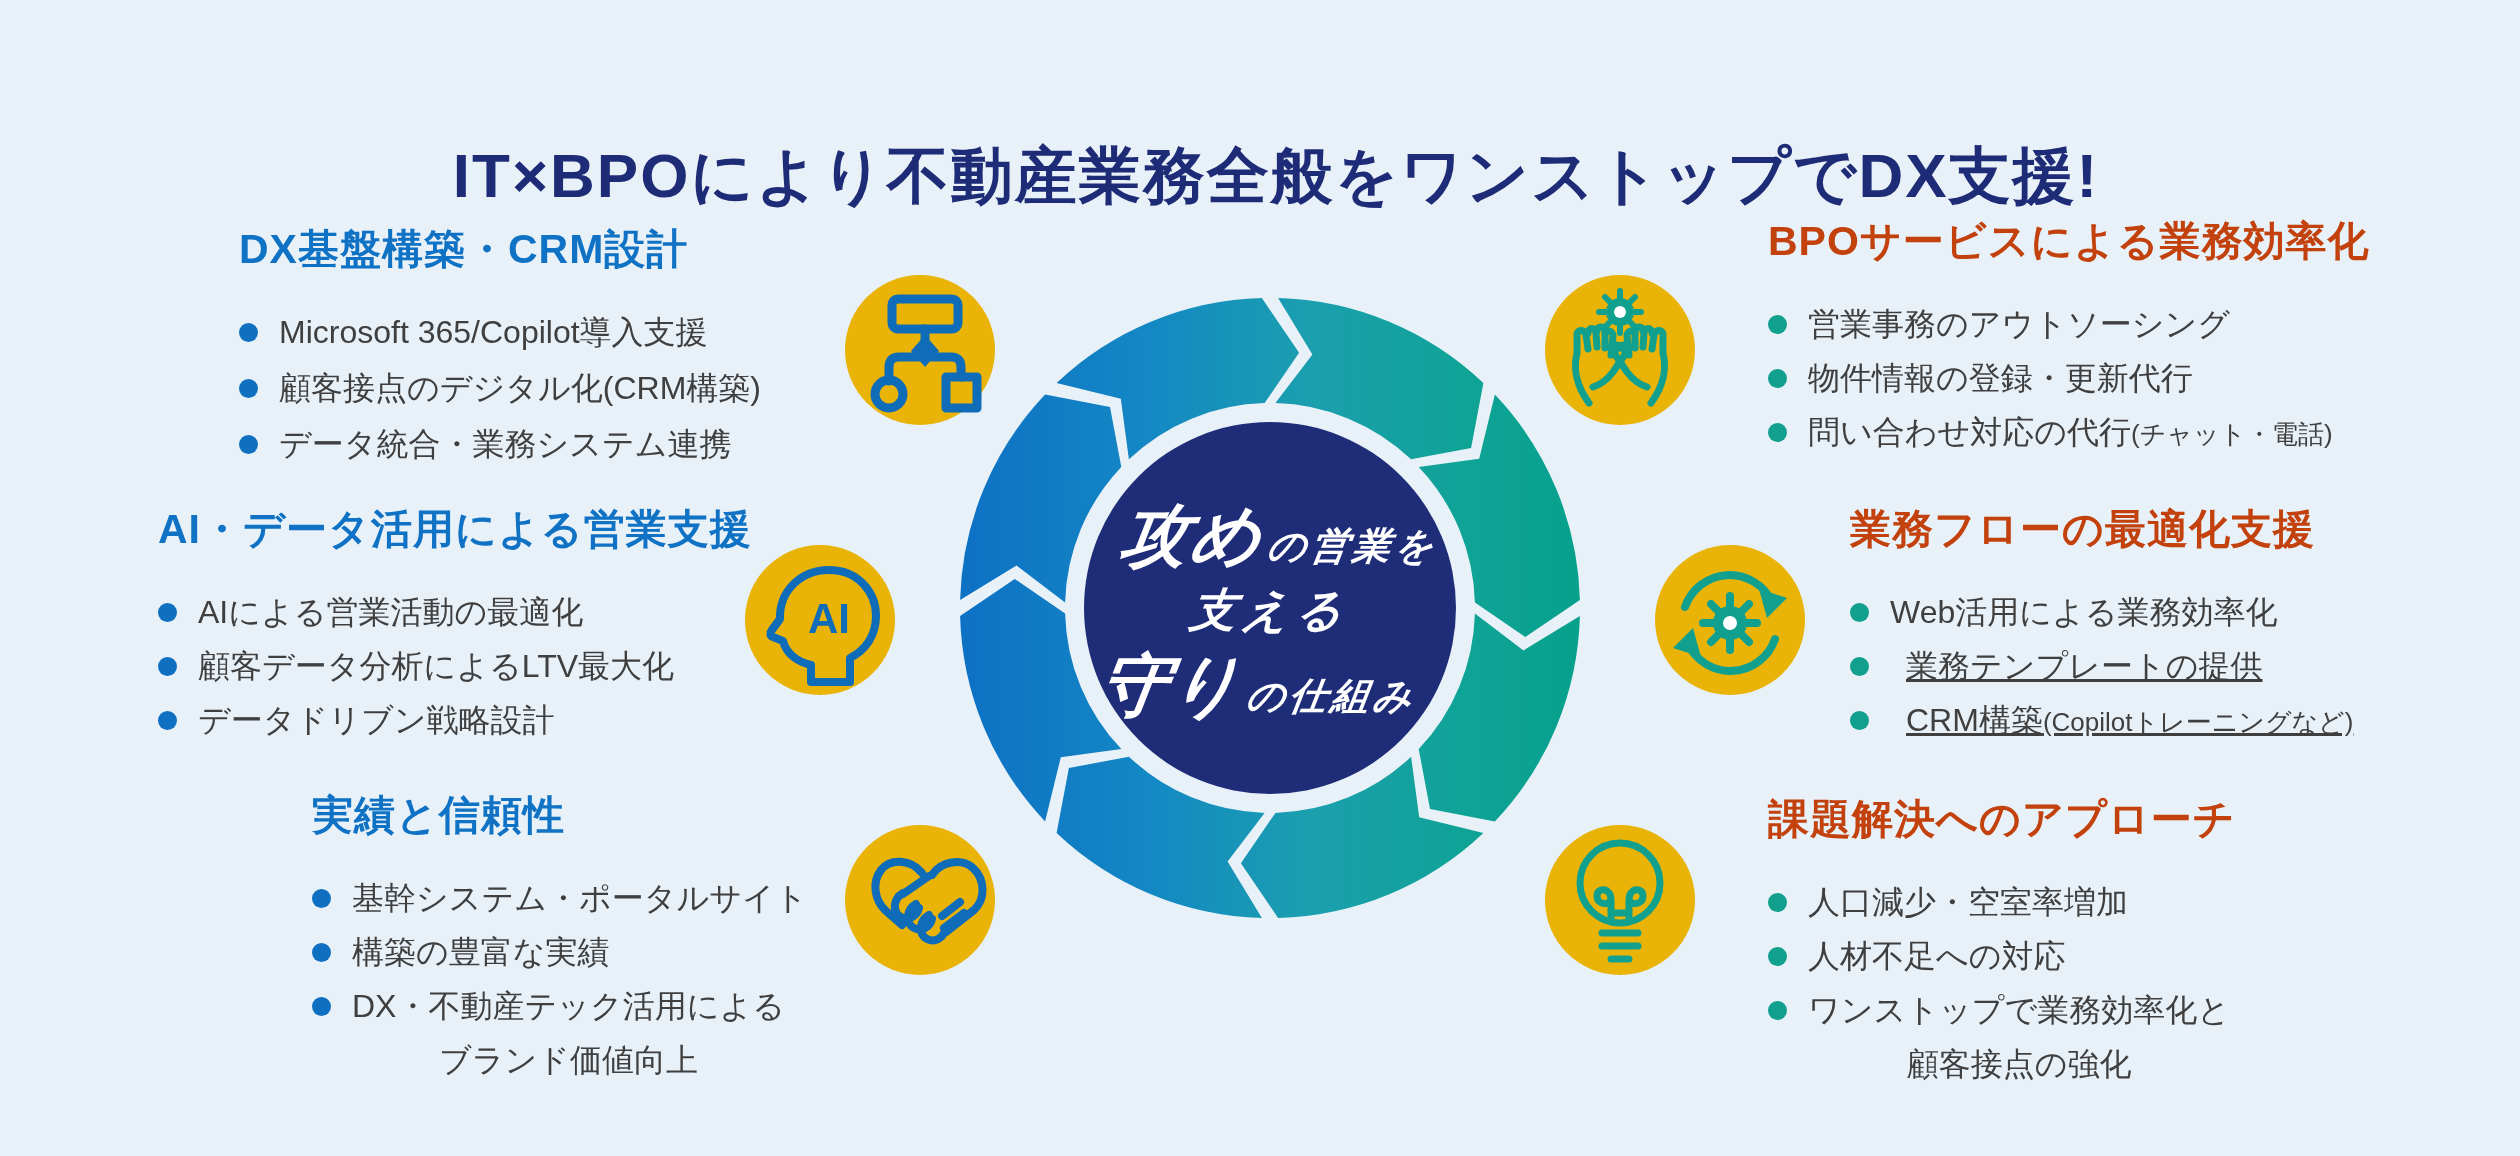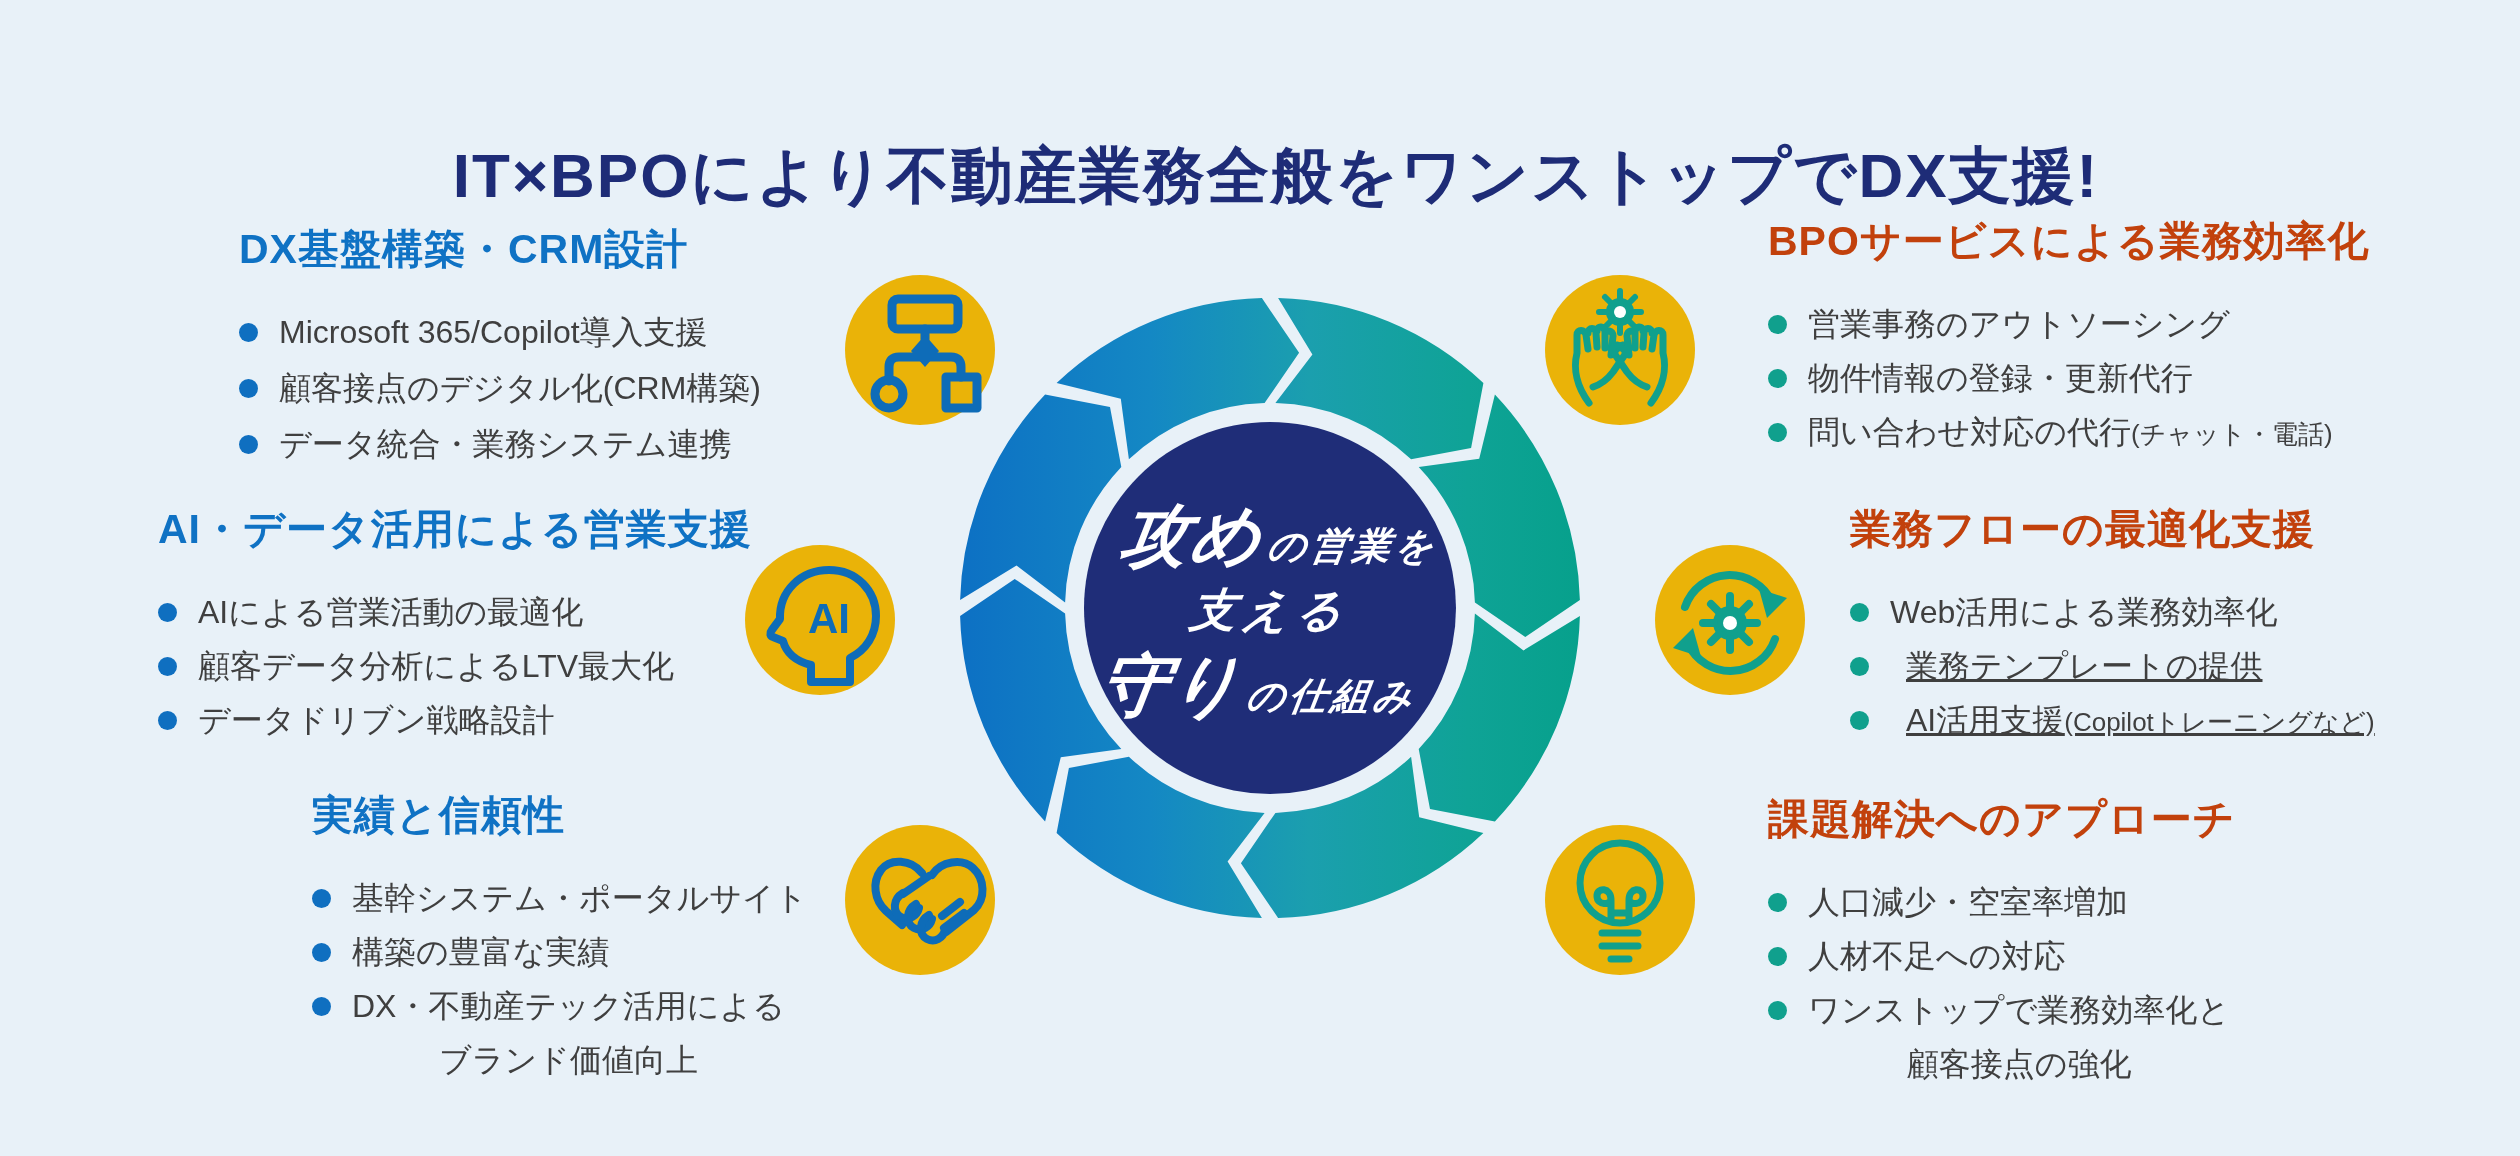--- a/index.html
+++ b/index.html
@@ -153,21 +153,21 @@
       <li>
           <span class="dot"></span>
           <span class="bt"><span>Web活用による業務効率化</span></span>
         </li>
       <li class="indent">
           <span class="dot"></span>
           <span class="bt"><span>業務テンプレートの提供</span></span>
         </li>
       <li class="indent">
           <span class="dot"></span>
-          <span class="bt"><span>AI活用支援</span><span class="note">(Copilotトレーニングなど)</span></span>
+          <span class="bt"><span>CRM構築</span><span class="note">(Copilotトレーニングなど)</span></span>
         </li>
     </ul>
   </div>
 
   <div class="section teal" style="left:1768px;top:796px;width:680px;">
     <h2>課題解決へのアプローチ</h2>
     <ul>
       <li>
           <span class="dot"></span>
           <span class="bt"><span>人口減少・空室率増加</span></span>

